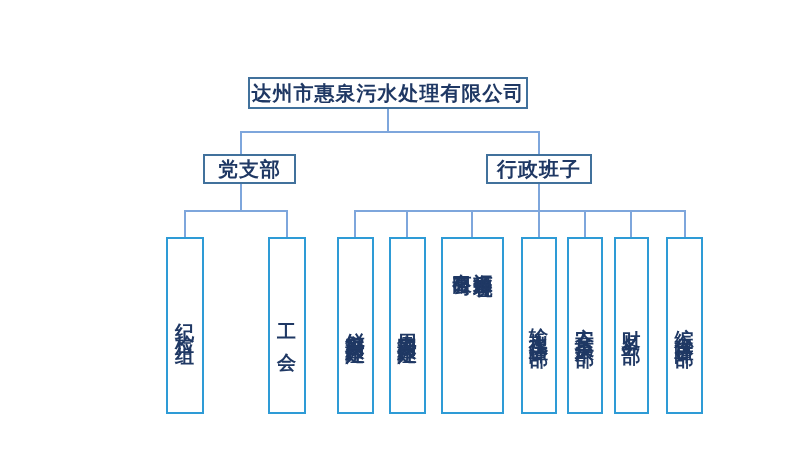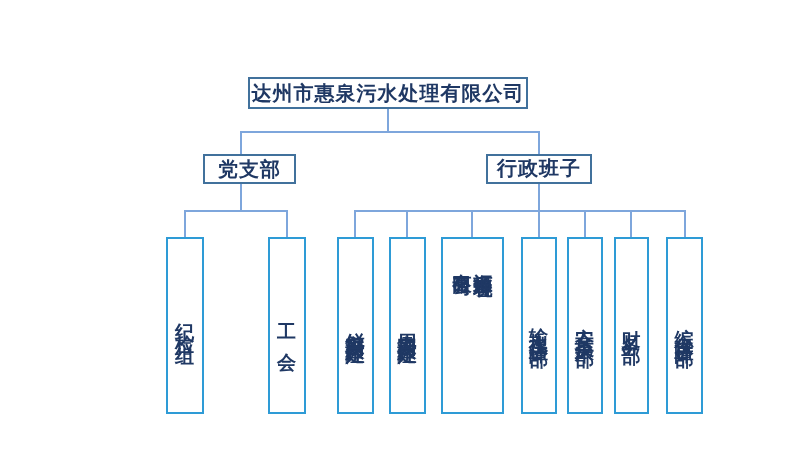--- a/index.html
+++ b/index.html
@@ -68,21 +68,21 @@
     text-orientation: upright;
     line-height: 1.05;
     letter-spacing: 1px;
   }
   .two-col .vcol.first { order: 2; }  
   .two-col .vcol.second { order: 1; }
 
   
   .root-box  { left: 248px; top: 77px;  width: 280px; height: 32px; }
   .party-box { left: 203px; top: 154px; width: 93px;  height: 30px; }
-  .admin-box { left: 486px; top: 154px; width: 106px; height: 30px; align-items: flex-end; }
+  .admin-box { left: 486px; top: 154px; width: 106px; height: 30px; }
 
   .leaf-1 { left: 166px; width: 38px; }
   .leaf-2 { left: 268px; width: 38px; }
   .leaf-3 { left: 337px; width: 37px; }
   .leaf-4 { left: 389px; width: 37px; }
   .leaf-5 { left: 441px; width: 63px; }
   .leaf-6 { left: 521px; width: 36px; }
   .leaf-7 { left: 567px; width: 36px; }
   .leaf-8 { left: 614px; width: 35px; }
   .leaf-9 { left: 666px; width: 37px; }

